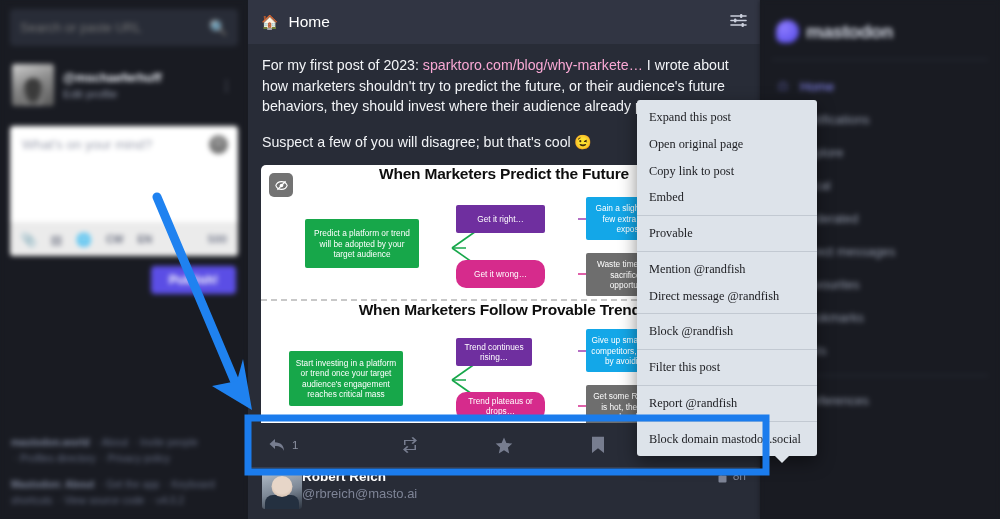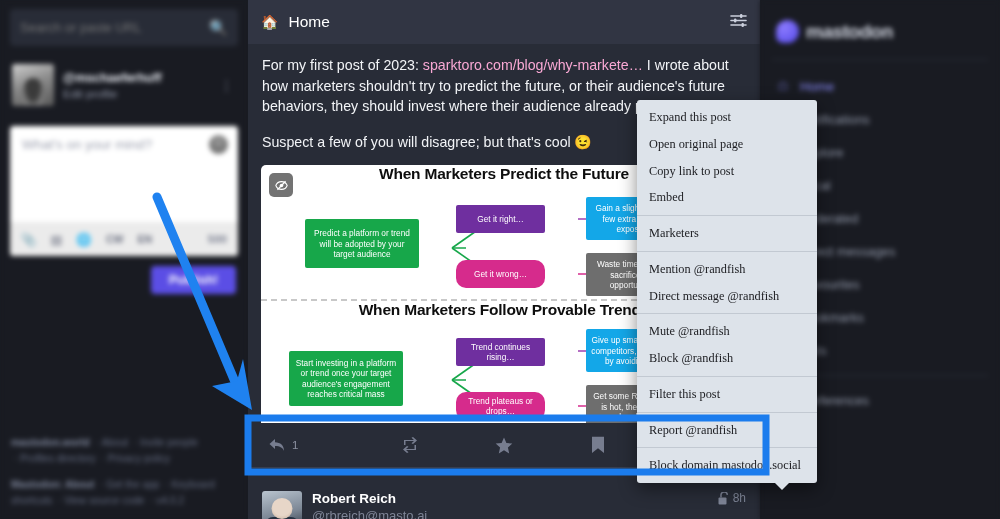--- a/index.html
+++ b/index.html
@@ -133,21 +133,21 @@
     flex: 1; display: flex; align-items: center; justify-content: center;
     gap: 6px; color: #777d8f; font-size: 16px;
   }
   .act.first { justify-content: flex-start; }
   .act.last  { justify-content: flex-end; color: #7a6fe0; }
   .act-count { font-size: 11.5px; color: #8b90a0; }
 
   .next-status {
     position: absolute; left: 0; right: 0; bottom: 0; height: 52px;
     background: #282c37; border-top: 1px solid #393f4f;
-    display: flex; align-items: flex-start; padding: 23px 14px; gap: 10px;
+    display: flex; align-items: flex-start; padding: 1px 14px; gap: 0;
   }
   .ns-avatar {
     width: 40px; height: 40px; flex: none; border-radius: 3px;
     background: linear-gradient(165deg,#b9c4cf 0%,#7d8896 55%,#2c3440 100%);
     position: relative; overflow: hidden;
   }
   .ns-avatar::after{
     content:""; position:absolute; left:50%; top:18%; width:21px; height:21px;
     transform:translateX(-50%); border-radius:50%;
     background: radial-gradient(circle at 50% 40%, #e7d6c8 0 55%, #c4ab97 100%);
@@ -319,21 +319,21 @@
         <svg class="edge" width="486" height="100" style="left:0;top:34px" aria-hidden="true">
           <line x1="191" y1="45" x2="228" y2="19" stroke="#17a74a" stroke-width="1.6"></line>
           <line x1="191" y1="45" x2="228" y2="71" stroke="#17a74a" stroke-width="1.6"></line>
           <line x1="191" y1="45" x2="205" y2="45" stroke="#17a74a" stroke-width="1.6"></line>
           <line x1="317" y1="16" x2="360" y2="16" stroke="#9b3fb0" stroke-width="1.4"></line>
           <polygon points="360,13 366,16 360,19" fill="#9b3fb0"></polygon>
           <line x1="317" y1="71" x2="360" y2="71" stroke="#d62b8c" stroke-width="1.4"></line>
           <polygon points="360,68 366,71 360,74" fill="#d62b8c"></polygon>
         </svg>
         <div class="node n-green" style="left:28px; top:50px; width:114px; height:55px;">Start investing in a platform or trend once your target audience's engagement reaches critical mass</div>
-        <div class="node n-purple" style="left:195px; top:37px; width:89px; height:28px;">Trend continues rising…</div>
+        <div class="node n-purple" style="left:195px; top:37px; width:76px; height:28px;">Trend continues rising…</div>
         <div class="node n-pink" style="left:195px; top:91px; width:89px; height:28px;">Trend plateaus or drops…</div>
         <div class="node n-blue" style="left:325px; top:28px; width:95px; height:43px;">Give up small edge vs. competitors, gain more by avoiding risk</div>
         <div class="node n-grey" style="left:325px; top:84px; width:95px; height:43px;">Get some ROI while it is hot, then invest elsewhere</div>
       </div>
     </div>
 
     <div class="actions">
       <div class="act first">
         <svg width="18" height="16" viewBox="0 0 18 16" aria-hidden="true">
           <path d="M7 2 L1.5 7 L7 12 V9 C12 9 15 11 16 14 C16 8 12.5 5.5 7 5.2 Z" fill="#777d8f"></path>
@@ -426,26 +426,25 @@
       <span>Preferences</span>
     </div>
   </div>
 
   <div class="ctx">
     <div class="ctx-item">Expand this post</div>
     <div class="ctx-item">Open original page</div>
     <div class="ctx-item">Copy link to post</div>
     <div class="ctx-item">Embed</div>
     <div class="ctx-sep"></div>
-    <div class="ctx-item">Marketers</div>
+    <div class="ctx-item">Provable</div>
     <div class="ctx-sep"></div>
     <div class="ctx-item">Mention @randfish</div>
     <div class="ctx-item">Direct message @randfish</div>
     <div class="ctx-sep"></div>
-    <div class="ctx-item">Mute @randfish</div>
     <div class="ctx-item">Block @randfish</div>
     <div class="ctx-sep"></div>
     <div class="ctx-item">Filter this post</div>
     <div class="ctx-sep"></div>
     <div class="ctx-item">Report @randfish</div>
     <div class="ctx-sep"></div>
     <div class="ctx-item">Block domain mastodon.social</div>
     <div class="ctx-caret"></div>
   </div>
 

